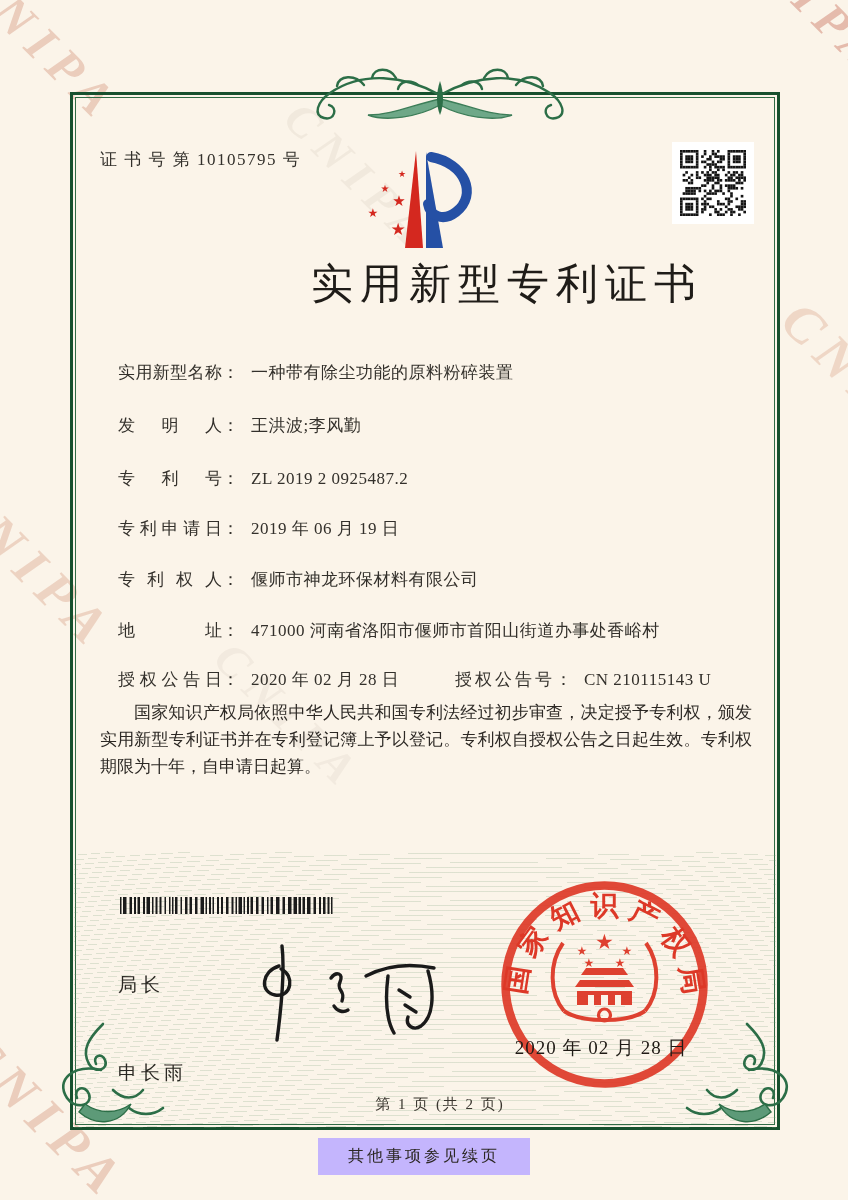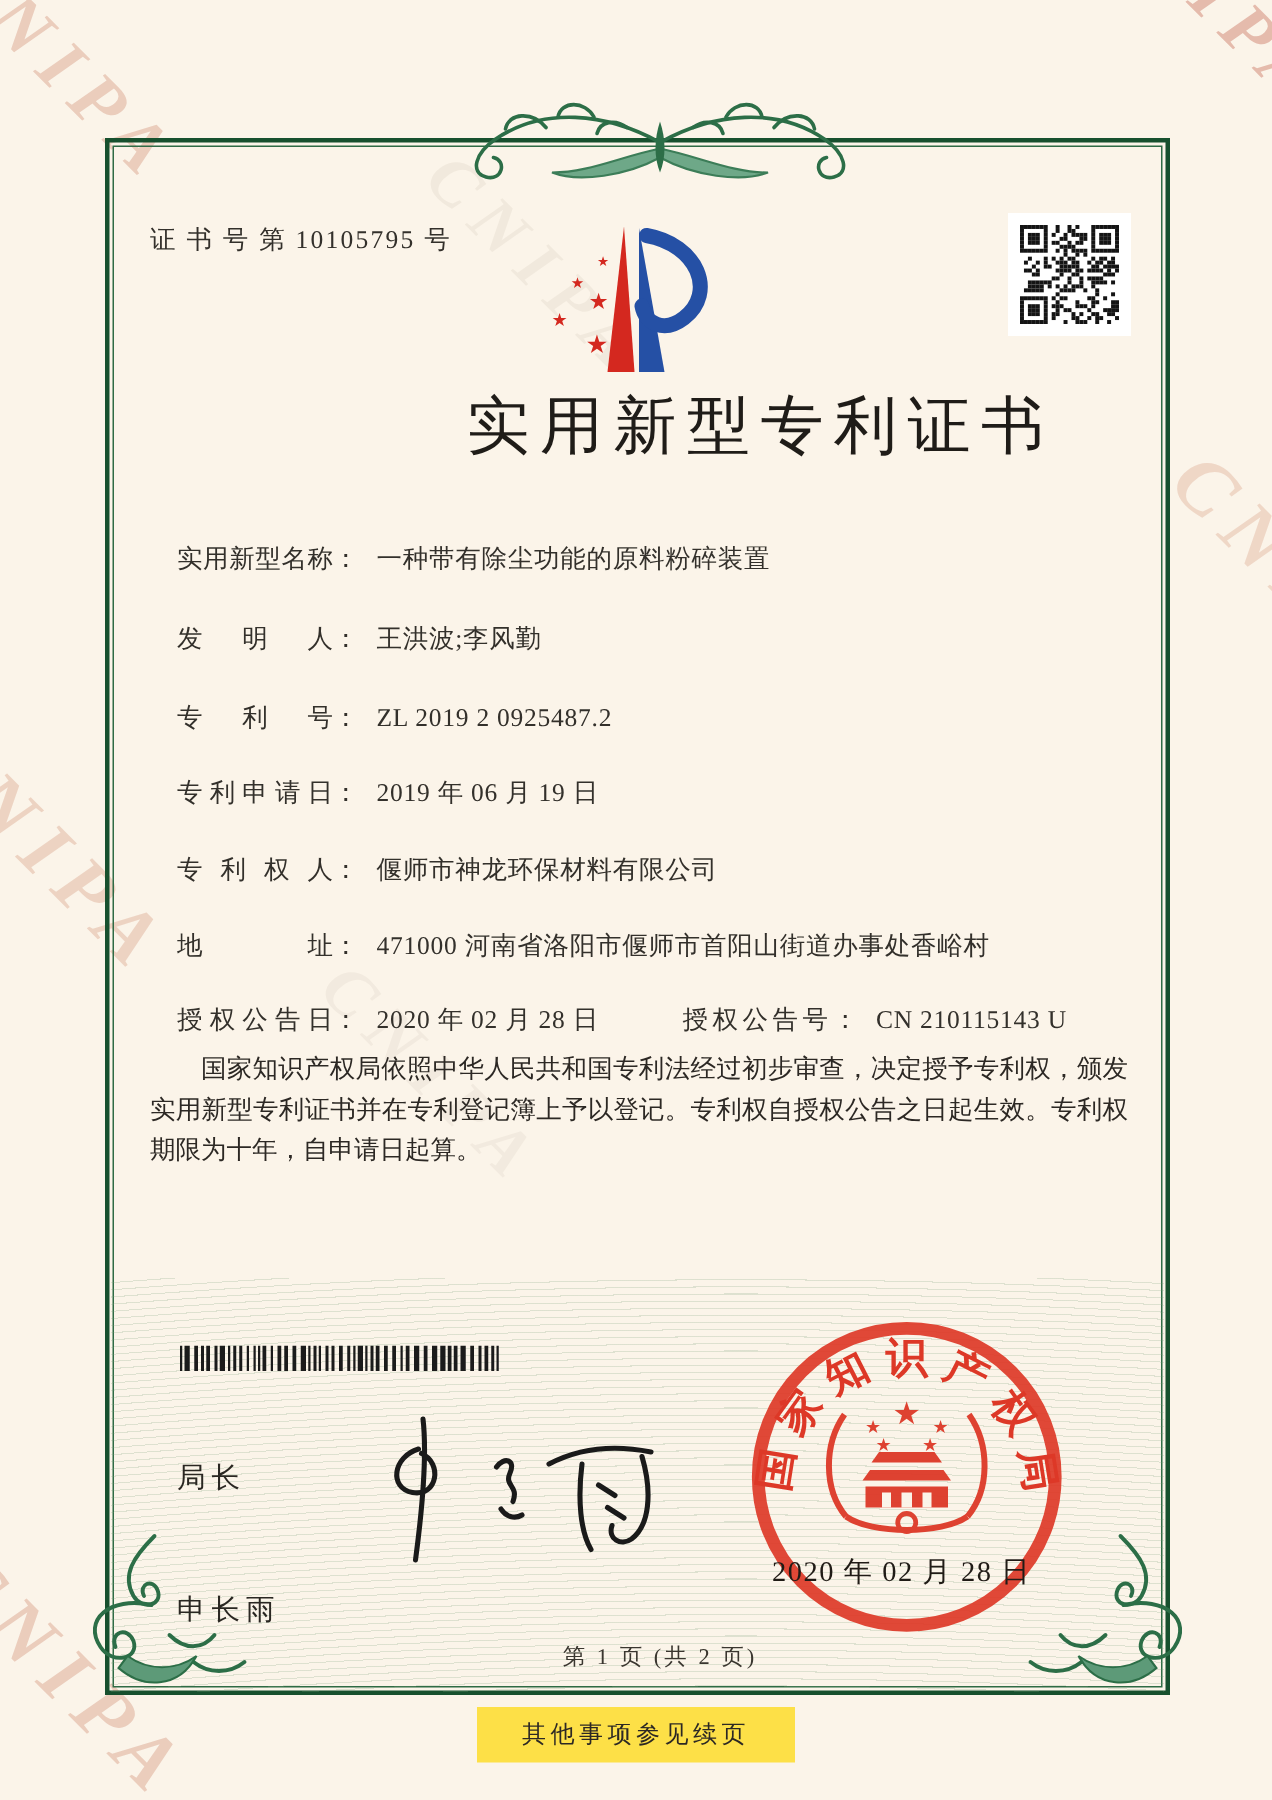--- a/index.html
+++ b/index.html
@@ -63,21 +63,21 @@
   .paras p{margin:0;text-indent:2em;}
   
   .signer{left:118px;font-size:19px;letter-spacing:4px;color:#2a2722;}
   
   .page-number{
     left:16px;top:1095px;width:848px;text-align:center;
     font-size:15px;letter-spacing:2px;color:#3a362f;
   }
   .cont-note{
     left:50%;top:1138px;transform:translateX(-50%);
-    background:#fde047;padding:8px 30px;
+    background:#c4b5fd;padding:8px 30px;
     font-size:16px;letter-spacing:3px;color:#2c2824;white-space:nowrap;
   }
   svg{display:block;}
 </style>
 </head>
 <body>
 
 <div class="wm" style="left:-58px;top:14px;font-size:50px;color:rgba(213,150,126,.42);">CNIPA</div>
 <div class="wm" style="left:712px;top:-30px;font-size:48px;color:rgba(208,130,112,.5);">CNIPA</div>
 <div class="wm" style="left:760px;top:355px;font-size:54px;color:rgba(218,160,135,.35);">CNIPA</div>

